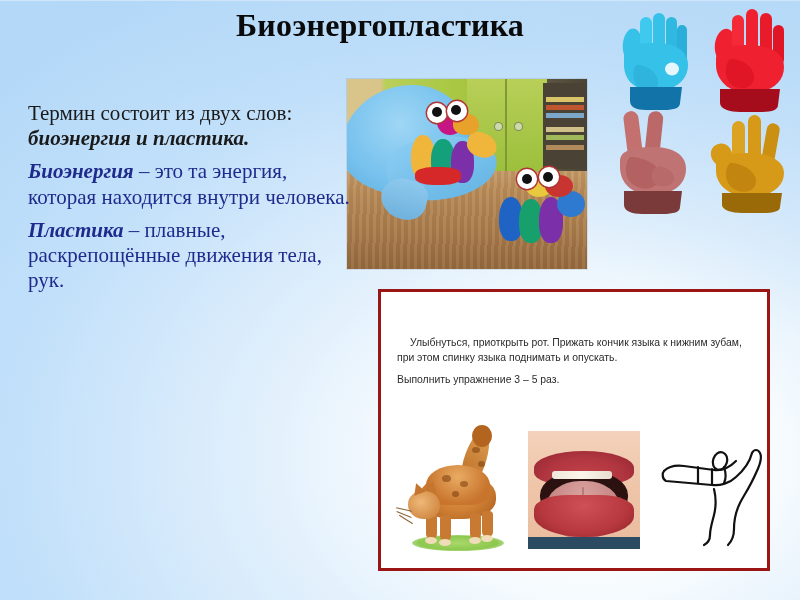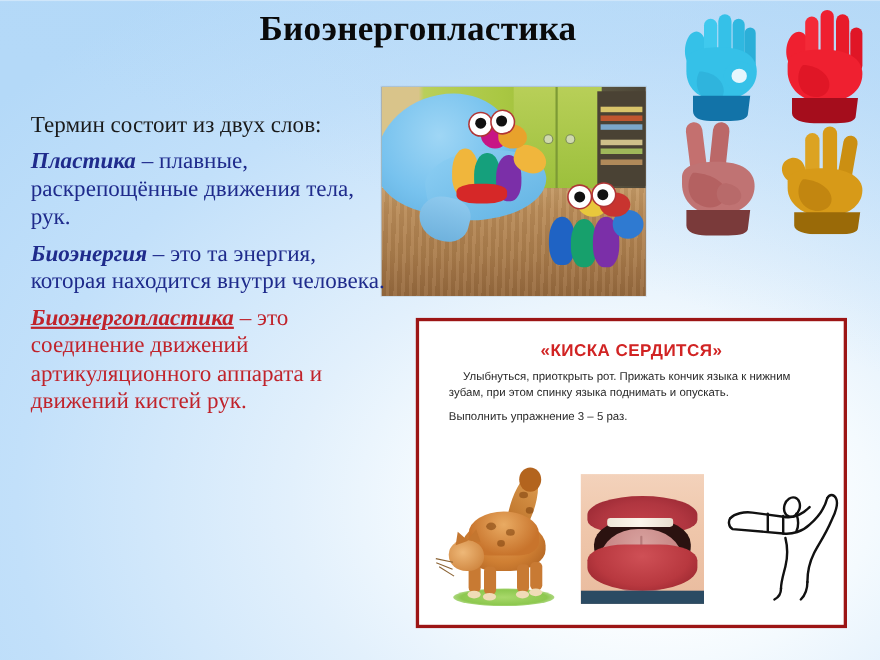--- a/index.html
+++ b/index.html
@@ -131,21 +131,21 @@
     color:#d12323;
     letter-spacing:.4px;
   }
   #card-body{
     position:absolute; left:10px; right:10px; top:38px;
     font-family:"Liberation Sans", sans-serif;
     font-size:10.4px;
     line-height:1.48;
     color:#2a2a2a;
   }
-  #card-body p{ margin:0 0 6px 12px; }
+  #card-body p{ margin:0 0 6px 1px; }
   .indent{ text-indent:13px; }
   .u{ text-decoration: underline; }
   #watermark{
     position:absolute; left:0; right:0; top:124px;
     text-align:center;
     font-family:"Liberation Serif", serif;
     font-style:italic; font-weight:bold;
     font-size:16px;
     color: rgba(205,170,150,.35);
     letter-spacing:.5px;
@@ -215,33 +215,31 @@
 
 <div id="slide">
 
   <div id="title">Биоэнергопластика</div>
 
   <div id="textcol">
 
     <p class="p-black">
       <span class="lead-in">Термин состоит из двух слов:</span>
       <br>
+      <span class="bi">биоэнергия и пластика.</span>
+    </p>
+
+    <p class="p-blue">
+      <span class="bi">Биоэнергия</span><span> – это та энергия, которая находится внутри человека.</span>
     </p>
 
     <p class="p-blue">
       <span class="bi">Пластика</span><span> – плавные, раскрепощённые движения тела, рук.</span>
     </p>
 
-    <p class="p-blue">
-      <span class="bi">Биоэнергия</span><span> – это та энергия, которая находится внутри человека.</span>
-    </p>
-
-    <p class="p-red">
-      <span class="bi-u">Биоэнергопластика</span><span> – это соединение движений артикуляционного аппарата и движений кистей рук.</span>
-    </p>
 
   </div>
 
   <div id="photo">
     <div class="ph-wall"></div>
     <div class="ph-wall2"></div>
     <div class="ph-doorline"></div>
     <div class="ph-knob" style="left:148px; top:44px;"></div>
     <div class="ph-knob" style="left:168px; top:44px;"></div>
     <div class="ph-shelf">
@@ -340,21 +338,20 @@
         <path d="M12 52 C12 44 24 40 44 40 C66 40 80 48 80 60 C80 74 66 84 46 84 C26 84 12 72 12 58 Z" fill="#d79a18"></path>
         <path d="M26 50 C20 56 20 70 30 76 C40 82 52 78 52 68 C52 58 38 50 26 50 Z" fill="#c28610"></path>
         <path d="M18 80 L78 80 L76 94 C76 98 70 100 58 100 L38 100 C28 100 18 97 18 92 Z" fill="#9a6a08"></path>
       </g>
     </svg>
   </div>
 
   <div id="card">
     <div id="card-inner">
 
-      <div id="card-title">«КИСКА СЕРДИТСЯ»</div>
 
       <div id="card-body">
         <p class="indent">Улыбнуться, приоткрыть рот. Прижать кончик языка к нижним зубам, при этом спинку языка поднимать и опускать.</p>
         <p>Выполнить упражнение 3 – 5 раз.</p>
       </div>
 
 
       <div id="card-figs">
 
         <div class="fig" id="fig-cat">

